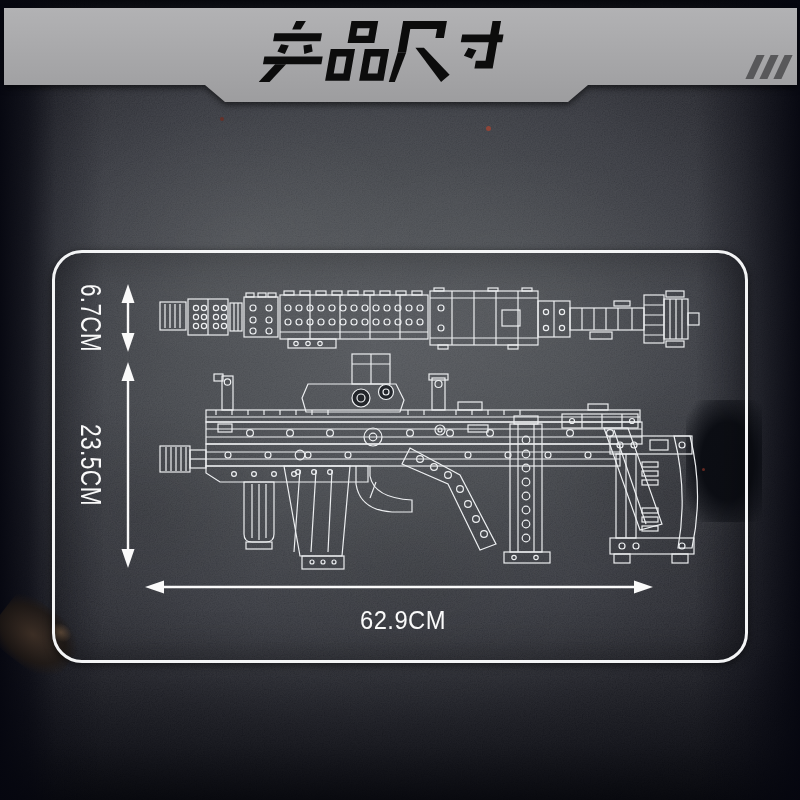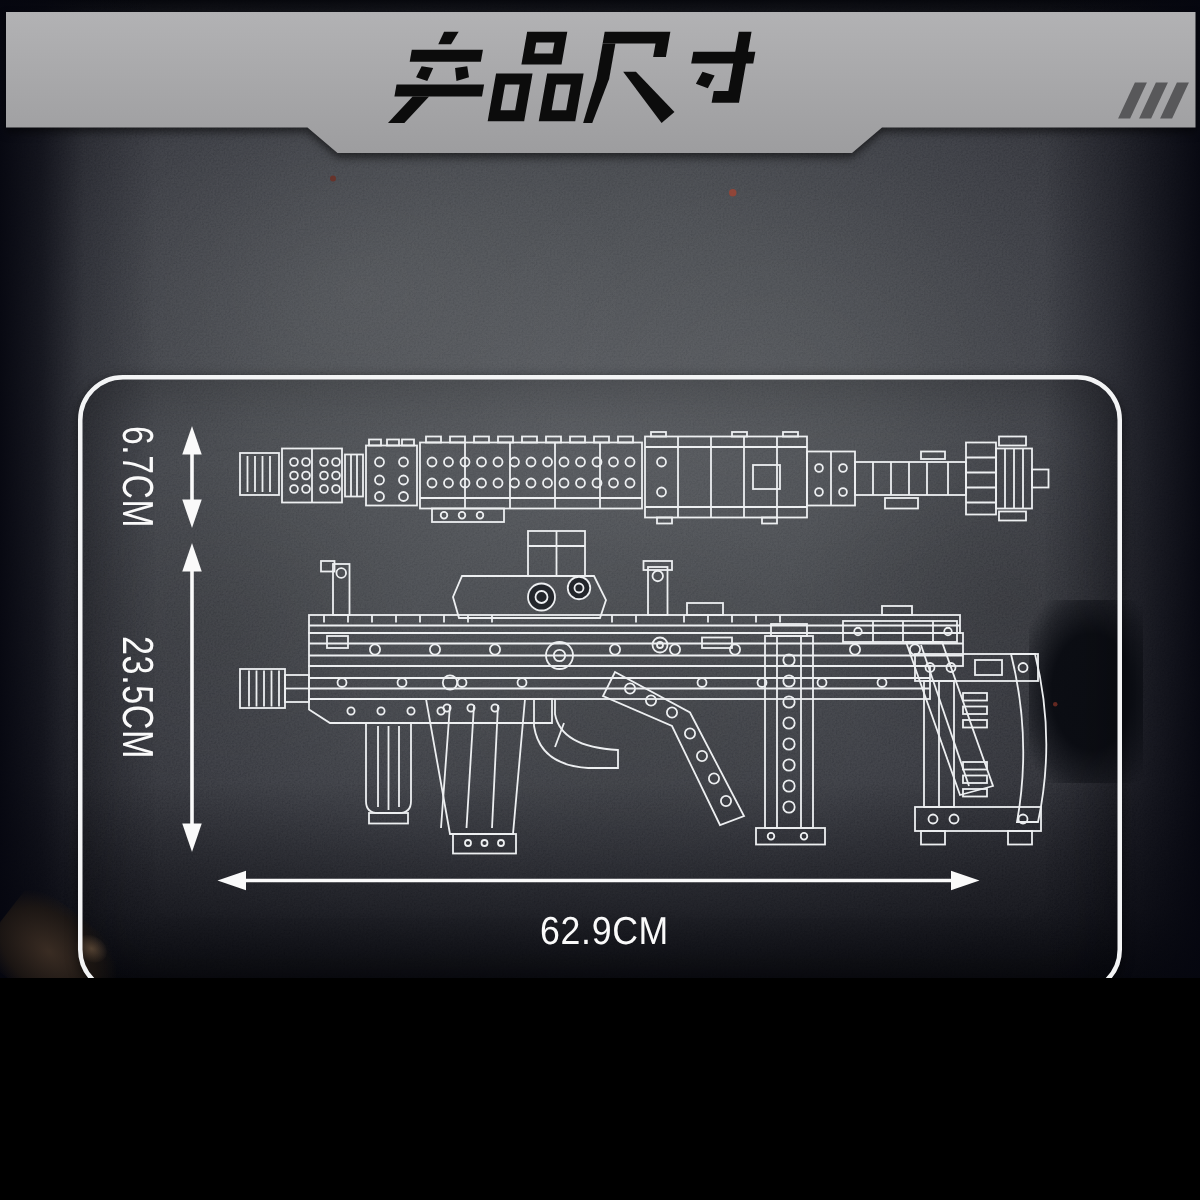--- a/index.html
+++ b/index.html
@@ -1,16 +1,16 @@
 <!DOCTYPE html>
 <html><head>
 <meta charset="utf-8">
 <style>
   html,body{margin:0;padding:0;background:#000;}
-  .stage{position:relative;width:800px;height:652px;overflow:hidden;
+  .stage{position:relative;width:800px;height:800px;overflow:hidden;
     font-family:"Liberation Sans",sans-serif;
     background:
       radial-gradient(ellipse 620px 480px at 47% 44%, #4a4d52 0%, #3e4146 32%, #2e3037 58%, #1a1b22 80%, #0d0e15 100%);}
   .mottle{position:absolute;inset:0;background:
       radial-gradient(260px 180px at 30% 30%, rgba(255,255,255,.045), transparent 70%),
       radial-gradient(300px 220px at 64% 38%, rgba(255,255,255,.035), transparent 70%),
       radial-gradient(240px 200px at 52% 72%, rgba(0,0,0,.10), transparent 70%),
       radial-gradient(200px 160px at 18% 64%, rgba(0,0,0,.12), transparent 70%),
       radial-gradient(220px 170px at 84% 62%, rgba(0,0,0,.16), transparent 70%);}
   .vig{position:absolute;inset:0;background:

